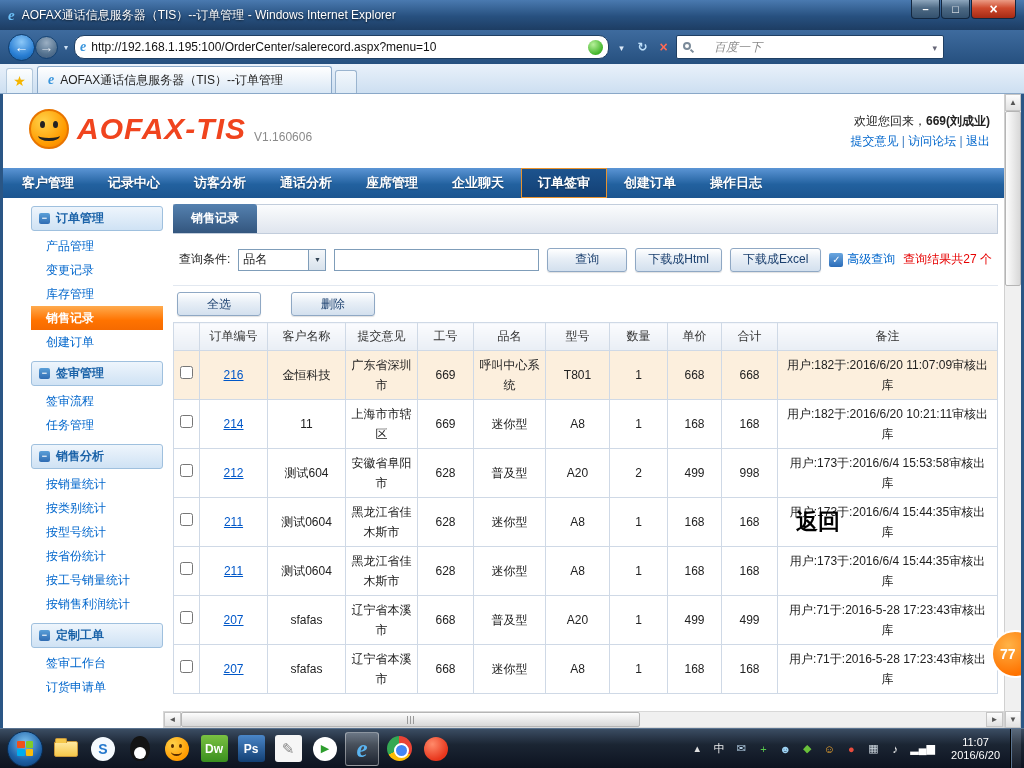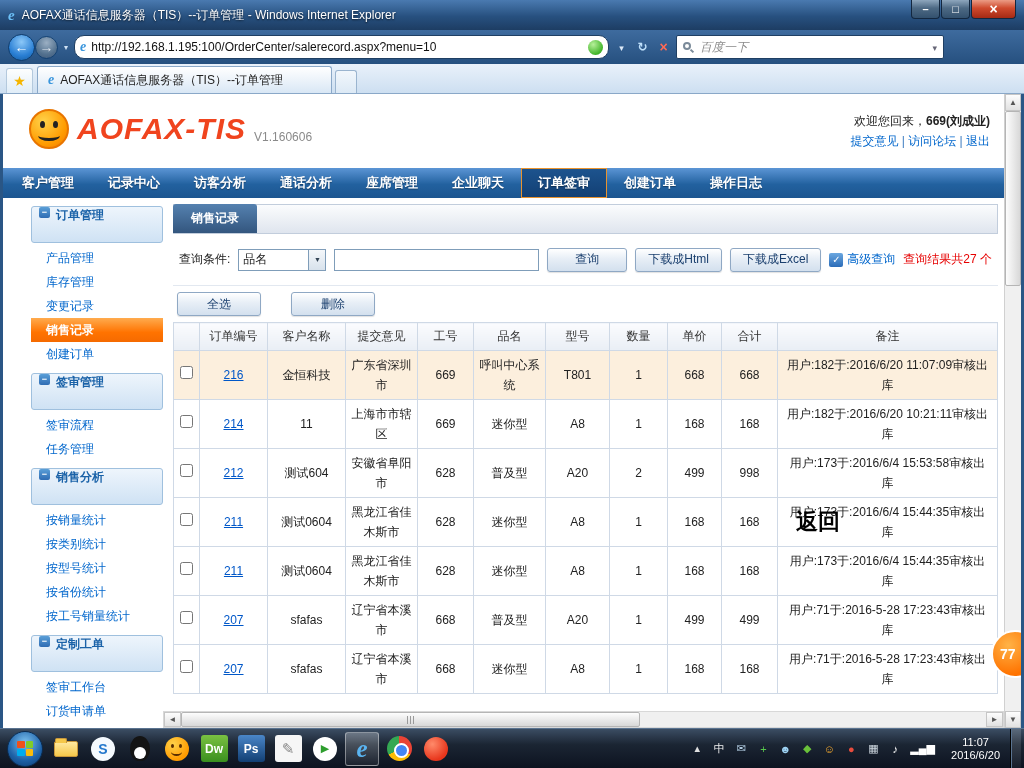--- a/index.html
+++ b/index.html
@@ -34,21 +34,21 @@
   .addr-field { flex:1; max-width:535px; height:24px; background:#fff; border:1px solid #1f3f63; border-radius:10px;
     display:flex; align-items:center; padding:0 5px; gap:5px; }
   .favicon-e::before { content:"e"; font-family:"Liberation Serif",serif; font-style:italic; font-weight:bold; color:#3a96dd; font-size:14px; }
   .addr-url { flex:1; color:#111; white-space:nowrap; overflow:hidden; }
   .plugin-dot { width:15px; height:15px; border-radius:50%; background:radial-gradient(circle at 35% 30%,#b6f09a,#43b52b 70%,#2e8f1c); }
   .addr-btn { width:17px; text-align:center; color:#dce9f7; font-size:12px; }
   .addr-btn.drop::before { content:"▾"; font-size:9px; }
   .addr-btn.refresh::before { content:"↻"; color:#bfe0fa; font-weight:bold; }
   .addr-btn.stop::before { content:"×"; color:#ff6a55; font-weight:bold; font-size:14px; }
   .search-box { width:268px; height:24px; background:#fff; border:1px solid #1f3f63; border-radius:2px;
-    display:flex; align-items:center; padding:7px 6px; gap:6px; }
+    display:flex; align-items:center; padding:7px 6px; gap:20px; }
   .magnifier { position:relative; width:11px; height:11px; }
   .magnifier i { position:absolute; left:0; top:0; width:8px; height:8px; border:2px solid #7a8a99; border-radius:50%; }
   .magnifier::after { content:""; position:absolute; left:7px; top:8px; width:4px; height:2px; background:#7a8a99; transform:rotate(45deg); }
   .search-text { flex:1; color:#8a8a8a; font-style:italic; }
   .search-arrow::before { content:"▾"; font-size:9px; color:#667; }
 
   .tabbar { height:30px; background:linear-gradient(#e9f1fa,#cddff1); border-bottom:1px solid #8aa8c8;
     display:flex; align-items:flex-end; padding:3px 6px 0; }
   .fav-btn { width:27px; height:25px; border:1px solid #b4c9dd; border-bottom:none; border-radius:3px 3px 0 0;
     background:linear-gradient(#fdfefe,#e0edf8); display:flex; align-items:center; justify-content:center; margin-right:4px; }
@@ -80,22 +80,22 @@
 
   .nav { height:30px; background:linear-gradient(#5b95d5,#22619f 55%,#1c5590); display:flex; align-items:stretch; padding-left:2px; }
   .nav-item { display:flex; align-items:center; padding:0 17px; color:#fff; font-size:13px; font-weight:bold;
     text-shadow:0 1px 1px rgba(0,0,0,.35); cursor:pointer; }
   .nav-item.active { background:linear-gradient(#1d548f,#123f73); box-shadow:inset 0 0 0 1px #e8932f; }
 
   .content { display:flex; height:530px; position:relative; }
 
   .sidebar { width:132px; margin-left:28px; padding-top:8px; flex:none; }
   .sb-section { margin-bottom:5px; }
-  .sb-head { height:37px; background:linear-gradient(#eef5fc,#cfe2f4); border:1px solid #9fc0de; border-radius:3px;
-    display:flex; gap:6px; padding:0 7px; color:#1a62a8; font-weight:bold; cursor:pointer; }
+  .sb-head { height:25px; background:linear-gradient(#eef5fc,#cfe2f4); border:1px solid #9fc0de; border-radius:3px;
+    display:flex; align-items:center; gap:6px; padding:0 7px; color:#1a62a8; font-weight:bold; cursor:pointer; }
   .sb-head-icon { width:11px; height:11px; border-radius:2px; background:linear-gradient(#5a9fd8,#2f6cb3);
     color:#fff; font-size:9px; line-height:10px; text-align:center; }
   .sb-head-icon::before { content:"−"; }
   .sb-items { padding:3px 0 2px; }
   .sb-item { height:24px; line-height:24px; padding-left:15px; color:var(--link-blue,#0066cc); cursor:pointer; white-space:nowrap; }
   .sb-item.active { background:linear-gradient(#ffab4e,var(--accent-orange,#ff7300) 60%,#f express56a00);
     background:linear-gradient(#ffab4e,var(--accent-orange,#ff7300) 60%,#f56a00); color:#fff; font-weight:bold; }
 
   .main { flex:1; margin:6px 6px 0 10px; display:flex; flex-direction:column; min-width:0; }
   .main-tabstrip { height:30px; background:linear-gradient(#fbfcfd,#dfe5ee); border:1px solid #c2cddc;
@@ -313,22 +313,22 @@
       <div class="content">
 
         <div class="sidebar">
           <div class="sb-section">
             <div class="sb-head">
               <span class="sb-head-icon"></span>
               <span>订单管理</span>
             </div>
             <div class="sb-items">
                 <div class="sb-item"><span>产品管理</span></div>
+                <div class="sb-item"><span>变更记录</span></div>
                 <div class="sb-item"><span>库存管理</span></div>
-                <div class="sb-item"><span>变更记录</span></div>
                 <div class="sb-item active"><span>销售记录</span></div>
                 <div class="sb-item"><span>创建订单</span></div>
               </div>
           </div>
           <div class="sb-section">
             <div class="sb-head">
               <span class="sb-head-icon"></span>
               <span>签审管理</span>
             </div>
             <div class="sb-items">
@@ -340,20 +340,21 @@
             <div class="sb-head">
               <span class="sb-head-icon"></span>
               <span>销售分析</span>
             </div>
             <div class="sb-items">
                 <div class="sb-item"><span>按销量统计</span></div>
                 <div class="sb-item"><span>按类别统计</span></div>
                 <div class="sb-item"><span>按型号统计</span></div>
                 <div class="sb-item"><span>按省份统计</span></div>
                 <div class="sb-item"><span>按工号销量统计</span></div>
+                <div class="sb-item"><span>按销售利润统计</span></div>
               </div>
           </div>
           <div class="sb-section">
             <div class="sb-head">
               <span class="sb-head-icon"></span>
               <span>定制工单</span>
             </div>
             <div class="sb-items">
                 <div class="sb-item"><span>签审工作台</span></div>
                 <div class="sb-item"><span>订货申请单</span></div>

